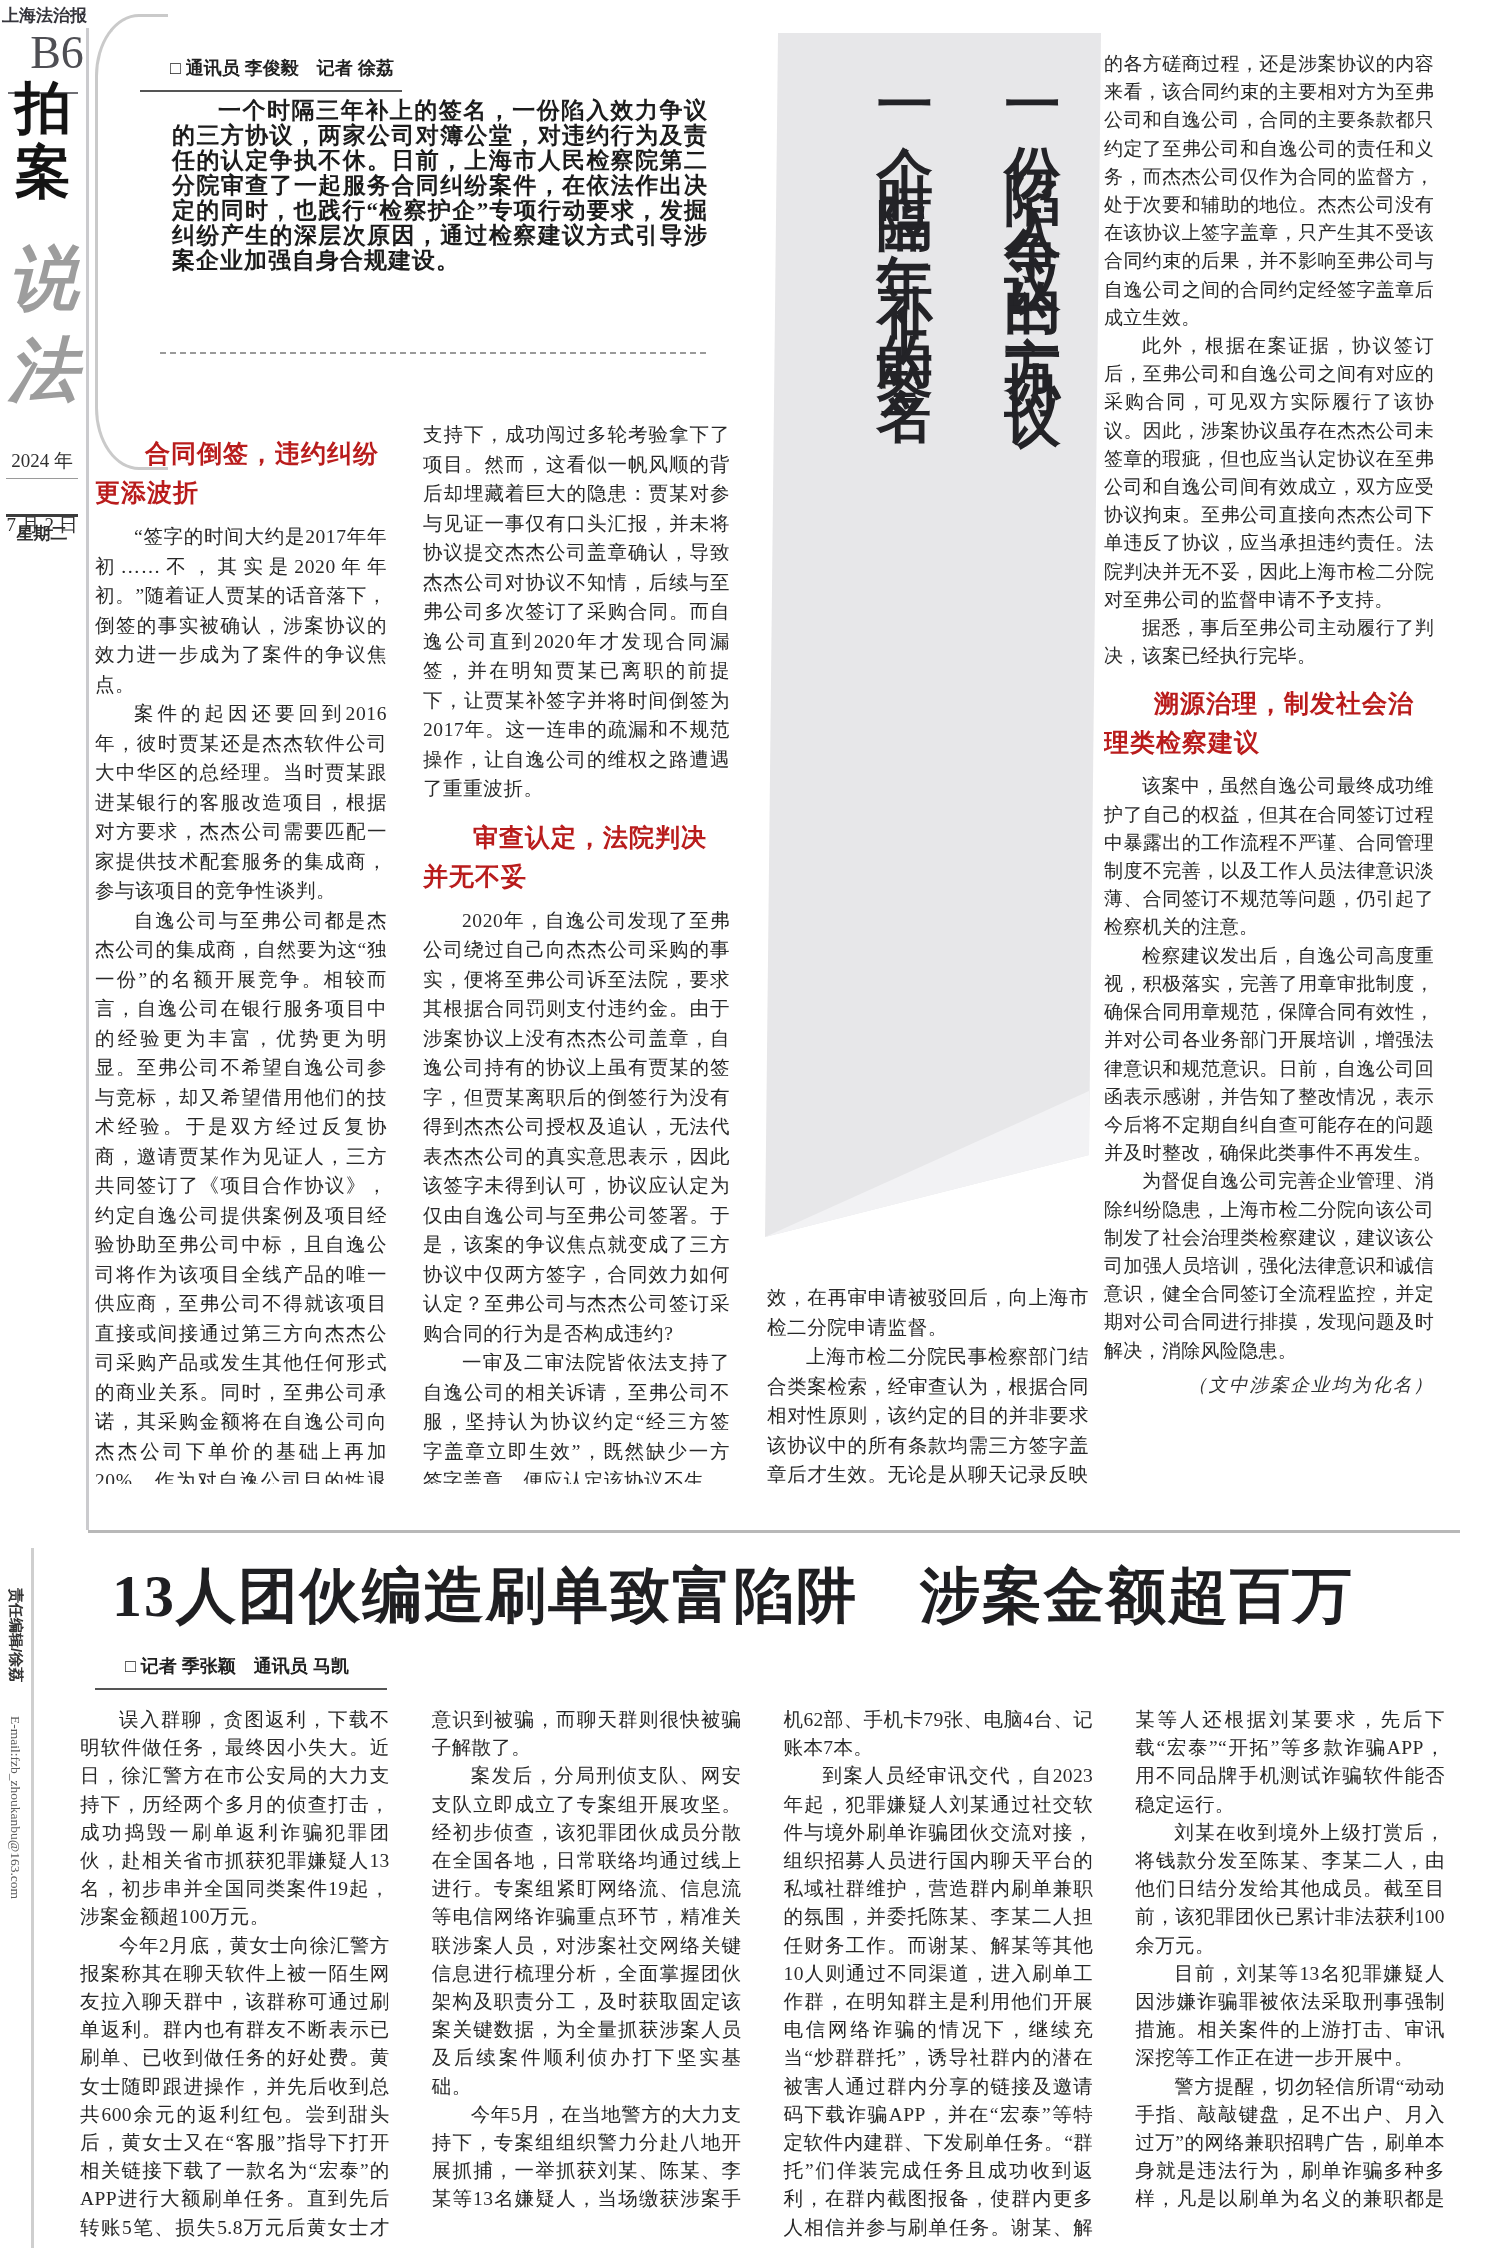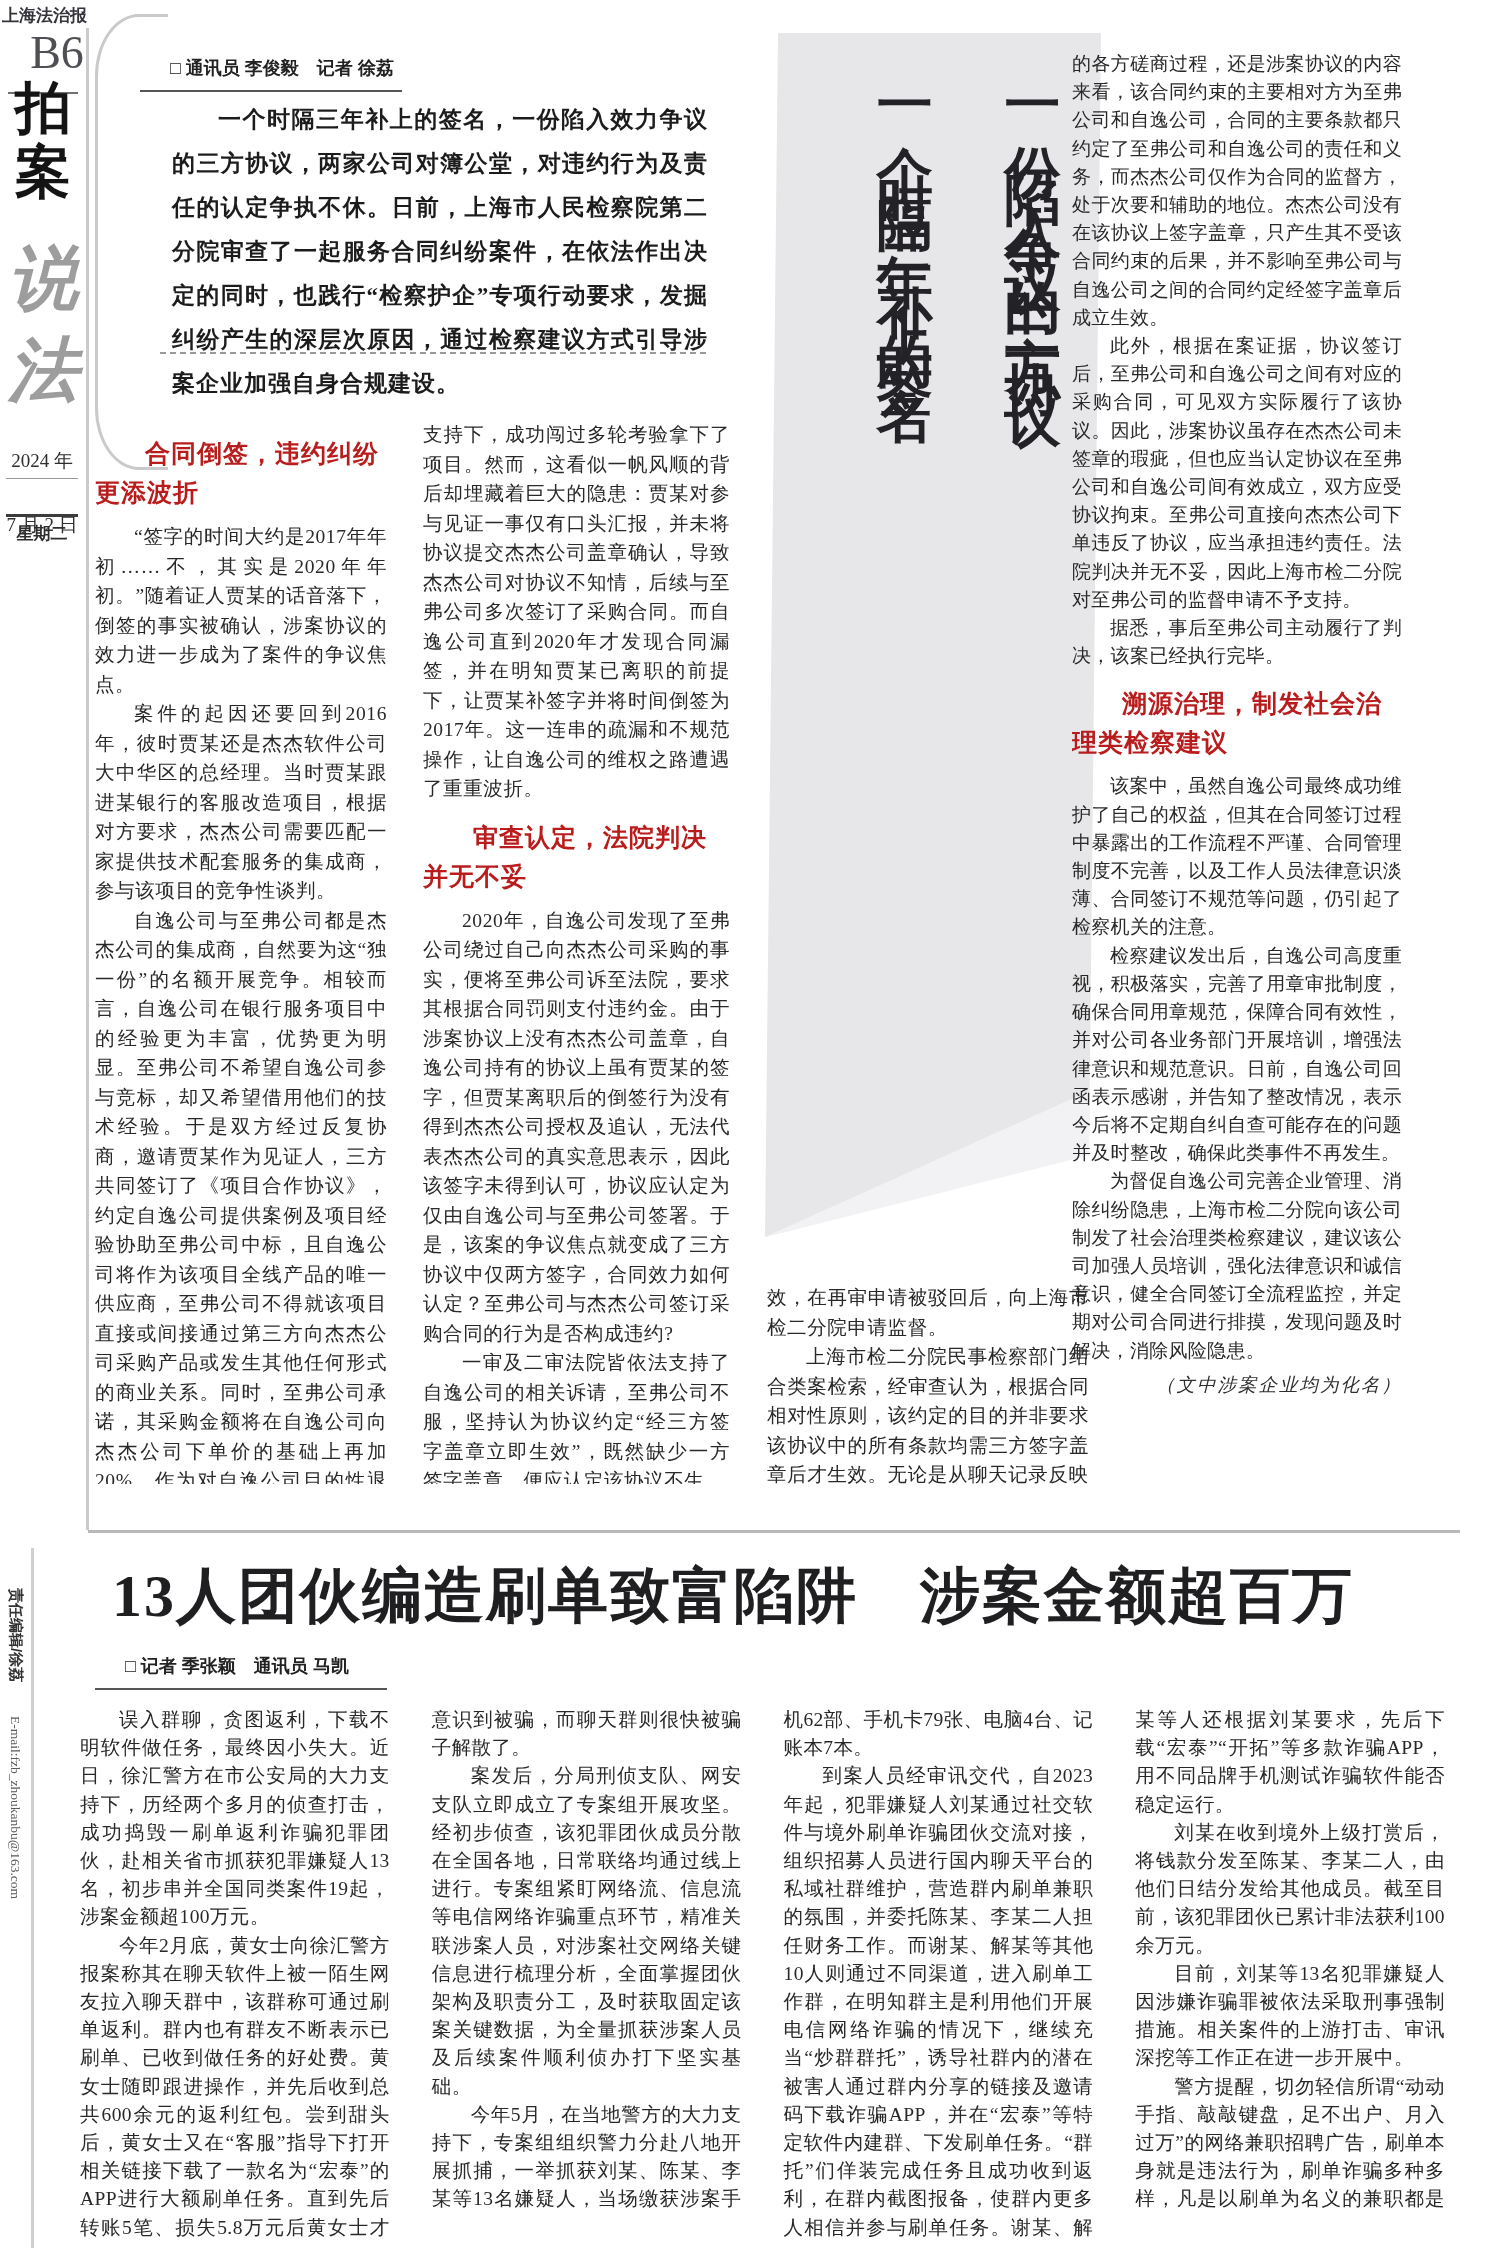--- a/index.html
+++ b/index.html
@@ -31,28 +31,28 @@
   .footer-mail{font-family:"Liberation Serif",serif;font-size:13.5px;color:#5a5a5a;
     margin-top:30px;}
   
   .bracket{left:95px;top:14px;width:70px;height:450px;
     border-left:3px solid #cacaca;border-top:3px solid #cacaca;border-bottom:3px solid #cacaca;
     border-radius:44px 0 0 44px / 62px 0 0 62px;}
   .byline{font-family:"Liberation Sans",sans-serif;font-weight:700;font-size:18px;
     color:#222;white-space:nowrap;padding-left:30px;}
   .byline1{left:140px;top:56px;}
   .byline-rule1{left:140px;top:90px;width:262px;height:2px;background:#555;}
-  .lead{left:172px;top:98px;width:536px;font-size:23px;line-height:44px;
+  .lead{left:172px;top:98px;width:536px;font-size:23px;line-height:25px;
     font-weight:600;letter-spacing:1px;color:#1c1c1c;text-align:justify;text-indent:2em;}
   .dashed{left:160px;top:352px;width:546px;border-top:2px dashed #9a9a9a;height:0;}
   .col{text-align:justify;font-size:19.5px;line-height:29.5px;letter-spacing:0.6px;color:#282828;}
   .col1{left:95px;top:420px;width:292px;height:1064px;overflow:hidden;}
   .col2{left:423px;top:420px;width:307px;height:1064px;overflow:hidden;}
   .col3{left:767px;top:1283px;width:322px;height:202px;overflow:hidden;}
-  .col4{left:1072px;top:50px;width:330px;height:1438px;overflow:hidden;
+  .col4{left:1104px;top:50px;width:330px;height:1438px;overflow:hidden;
     font-size:19px;line-height:28.2px;letter-spacing:0.3px;}
   .blk-p{text-indent:2em;}
   .blk-pc{text-indent:0;}
   .blk-h{font-family:"Liberation Sans",sans-serif;font-weight:700;font-size:25px;
     line-height:39px;color:#b91c1c;text-indent:2em;letter-spacing:1px;
     margin:14px 0 10px 0;text-align:left;}
   .blk-note{font-style:italic;font-size:18.5px;text-align:right;letter-spacing:2px;
     color:#303030;margin-top:6px;text-indent:0;}
   
   .hl-block{left:765px;top:33px;width:336px;height:1204px;background:#e7e7e9;

